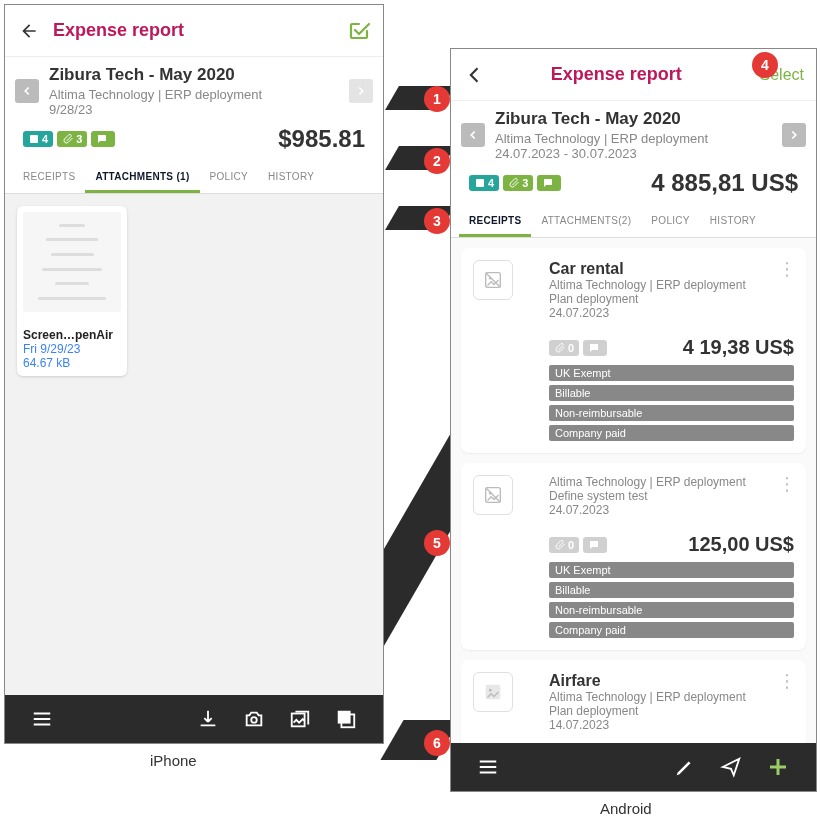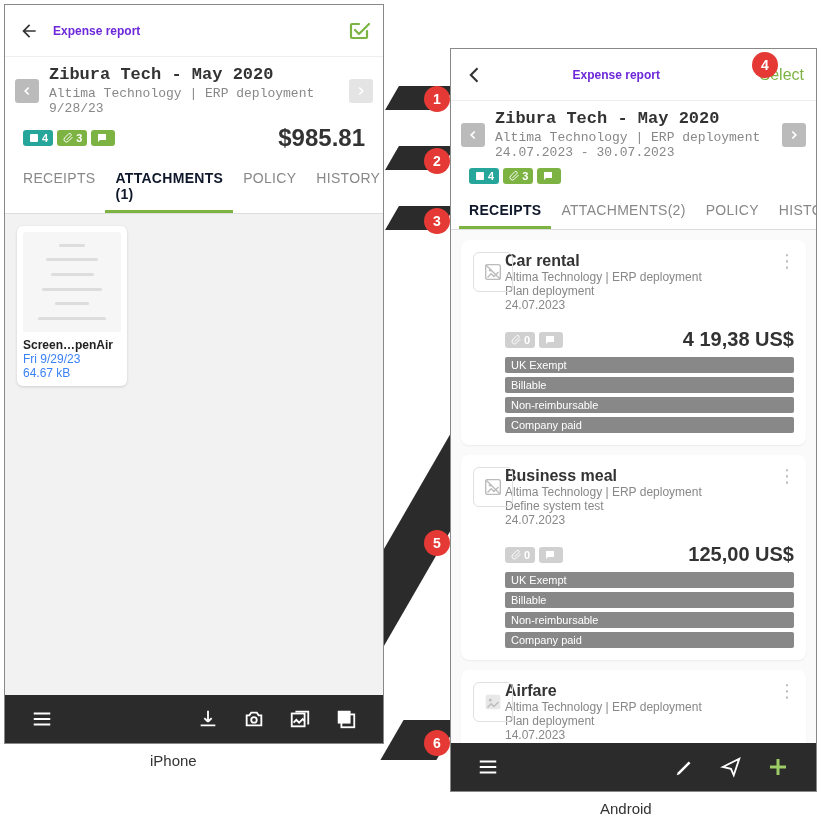--- a/index.html
+++ b/index.html
@@ -1,56 +1,56 @@
 <!DOCTYPE html>
 <html><head>
 <meta charset="utf-8">
 <style>
 * { box-sizing: border-box; margin: 0; padding: 0; }
 body { font-family: -apple-system, Helvetica, Arial, sans-serif; background: #fff; width: 821px; height: 824px; position: relative; overflow: hidden; }
 .phone { position: absolute; border: 1px solid #888; background: #fff; display: flex; flex-direction: column; overflow: hidden; }
 .phone-iphone { left: 4px; top: 4px; width: 380px; height: 740px; }
 .phone-android { left: 450px; top: 48px; width: 367px; height: 744px; }
 .topbar { display: flex; align-items: center; height: 52px; padding: 0 12px; border-bottom: 1px solid #eee; }
-.topbar .title { flex: 1; font-size: 12px; font-weight: 600; color: #6d28d9; }
+.topbar .title { flex: 1; font-size: 18px; font-weight: 600; color: #be185d; }
 .back-chevron { width: 24px; height: 24px; display: flex; align-items: center; justify-content: center; margin-right: 12px; cursor: pointer; }
 .select-link { color: #7cb342; font-size: 16px; cursor: pointer; }
 .checkbox-icon { color: #7cb342; cursor: pointer; }
-.subheader { display: flex; align-items: center; padding: 8px 10px 0 10px; font-family: Liberation Mono, monospace; }
+.subheader { display: flex; align-items: center; padding: 8px 10px 0 10px; }
 .nav-sq { width: 24px; height: 24px; background: #bbb; border-radius: 3px; display: flex; align-items: center; justify-content: center; cursor: pointer; }
 .nav-sq.light { background: #e4e4e4; }
 .subheader-main { flex: 1; padding: 0 10px; }
 .report-title { font-size: 17px; font-weight: 600; color: #333; }
 .report-meta { font-size: 13px; color: #888; margin-top: 2px; }
 .report-date { font-size: 13px; color: #888; }
 .badgerow { display: flex; align-items: center; padding: 8px 18px; }
 .badges { display: flex; gap: 4px; }
 .badge { display: inline-flex; align-items: center; border-radius: 3px; padding: 2px 5px; font-size: 11px; color: #fff; font-weight: 600; }
 .badge.teal { background: #26a69a; }
 .badge.green { background: #7cb342; }
 .badge.gray { background: #d0d0d0; color: #fff; }
 .badge-icon { width: 12px; height: 12px; margin-right: 2px; }
 .total { flex: 1; text-align: right; font-size: 24px; font-weight: 700; color: #333; }
 .tabs { display: flex; border-bottom: 1px solid #ddd; padding: 0 8px; }
-.tab { padding: 10px 10px 8px 10px; font-size: 14px; color: #888; cursor: pointer; letter-spacing: 0.3px; }
+.tab { padding: 10px 10px 8px 10px; font-size: 10px; color: #888; cursor: pointer; letter-spacing: 0.3px; }
 .tab.active { color: #0f172a; border-bottom: 3px solid #7cb342; font-weight: 600; }
 .content { flex: 1; background: #f2f2f2; overflow: hidden; position: relative; }
 .content.white { background: #fafafa; }
 .att-card { position: absolute; left: 12px; top: 12px; width: 110px; background: #fff; border-radius: 6px; box-shadow: 0 1px 3px rgba(0,0,0,0.15); padding: 6px; cursor: pointer; }
 .att-thumb { width: 100%; height: 100px; background: #f6f6f6; border-radius: 3px; display: flex; flex-direction: column; align-items: center; justify-content: space-around; padding: 6px; }
 .tline { height: 3px; background: #ddd; border-radius: 2px; }
-.att-name { font-size: 12px; font-weight: 600; margin-top: 6px; color: #222; white-space: nowrap; overflow: hidden; text-overflow: ellipsis; }
+.att-name { font-size: 12px; font-weight: 600; margin-top: 16px; color: #222; white-space: nowrap; overflow: hidden; text-overflow: ellipsis; }
 .att-sub { font-size: 12px; color: #3b82f6; }
 .bottombar { height: 48px; background: #2b2b2b; display: flex; align-items: center; padding: 0 14px; }
 .bottombar .spacer { flex: 1; }
 .bicon { color: #fff; margin: 0 12px; cursor: pointer; display: flex; align-items: center; }
 .bicon.green { color: #9ccc65; }
 .receipt-card { background: #fff; border-radius: 8px; margin: 10px; padding: 12px; position: relative; box-shadow: 0 1px 2px rgba(0,0,0,0.06); }
 .rc-icon { width: 40px; height: 40px; border: 1px solid #e0e0e0; border-radius: 6px; display: flex; align-items: center; justify-content: center; position: absolute; left: 12px; top: 12px; color: #bbb; }
-.rc-body { margin-left: 32px; }
+.rc-body { margin-left: 76px; }
 .rc-title { font-size: 16px; font-weight: 600; color: #333; }
 .rc-meta { font-size: 12px; color: #888; }
 .rc-more { position: absolute; right: 10px; top: 10px; color: #bbb; cursor: pointer; font-size: 18px; }
 .rc-badges-row { display: flex; align-items: center; margin-top: 16px; }
 .rc-amt { flex: 1; text-align: right; font-size: 20px; font-weight: 700; color: #333; }
 .tag-row { display: flex; flex-wrap: wrap; gap: 4px; justify-content: flex-end; margin-top: 6px; flex-direction: column; }
 .tag { background: #888; color: #fff; font-size: 11px; padding: 2px 6px; border-radius: 2px; }
 .label-bottom { position: absolute; font-size: 15px; color: #333; text-align: center; }
 .label-iphone { left: 150px; top: 752px; }
 .label-android { left: 600px; top: 800px; }
@@ -225,20 +225,21 @@
             <path d="M21 10l-9 9a5 5 0 01-7-7l9-9a3 3 0 014 4l-9 9" fill="none" stroke="#fff" stroke-width="2"></path>
           </svg>
           <span>3</span>
         </span>
       <span class="badge green">
           <svg class="badge-icon" viewBox="0 0 24 24">
             <path d="M4 4h16v12H8l-4 4z" fill="#fff"></path>
           </svg>
         </span>
     </div>
+    <div class="total">4 885,81 US$</div>
   </div>
   <div class="tabs">
     <div class="tab active">RECEIPTS</div>
     <div class="tab">ATTACHMENTS(2)</div>
     <div class="tab">POLICY</div>
     <div class="tab">HISTORY</div>
   </div>
   <div class="content white">
     <div id="receipts-list">
         <div class="receipt-card">
@@ -279,21 +280,20 @@
           <div class="rc-icon">
             <svg width="22" height="22" viewBox="0 0 24 24">
               <rect x="4" y="4" width="16" height="16" rx="2" fill="none" stroke="#bbb" stroke-width="1.5"></rect>
               <path d="M4 4l16 16" stroke="#bbb" stroke-width="1.5"></path>
               <circle cx="9" cy="10" r="1.5" fill="#bbb"></circle>
               <path d="M6 18l4-4 3 3 5-5" fill="none" stroke="#bbb" stroke-width="1.5"></path>
             </svg>
           </div>
           <div class="rc-more">⋮</div>
           <div class="rc-body">
-            <div class="rc-title">Business meal</div>
             <div class="rc-meta">Altima Technology | ERP deployment</div>
             <div class="rc-meta">Define system test</div>
             <div class="rc-meta">24.07.2023</div>
             <div class="rc-badges-row">
               <span class="badge gray"><svg class="badge-icon" viewBox="0 0 24 24">
                   <path d="M21 10l-9 9a5 5 0 01-7-7l9-9a3 3 0 014 4l-9 9" fill="none" stroke="#fff" stroke-width="2"></path>
                 </svg>0</span>
               <span class="badge gray" style="margin-left:4px">
                 <svg class="badge-icon" viewBox="0 0 24 24">
                   <path d="M4 4h16v12H8l-4 4z" fill="#fff"></path>

